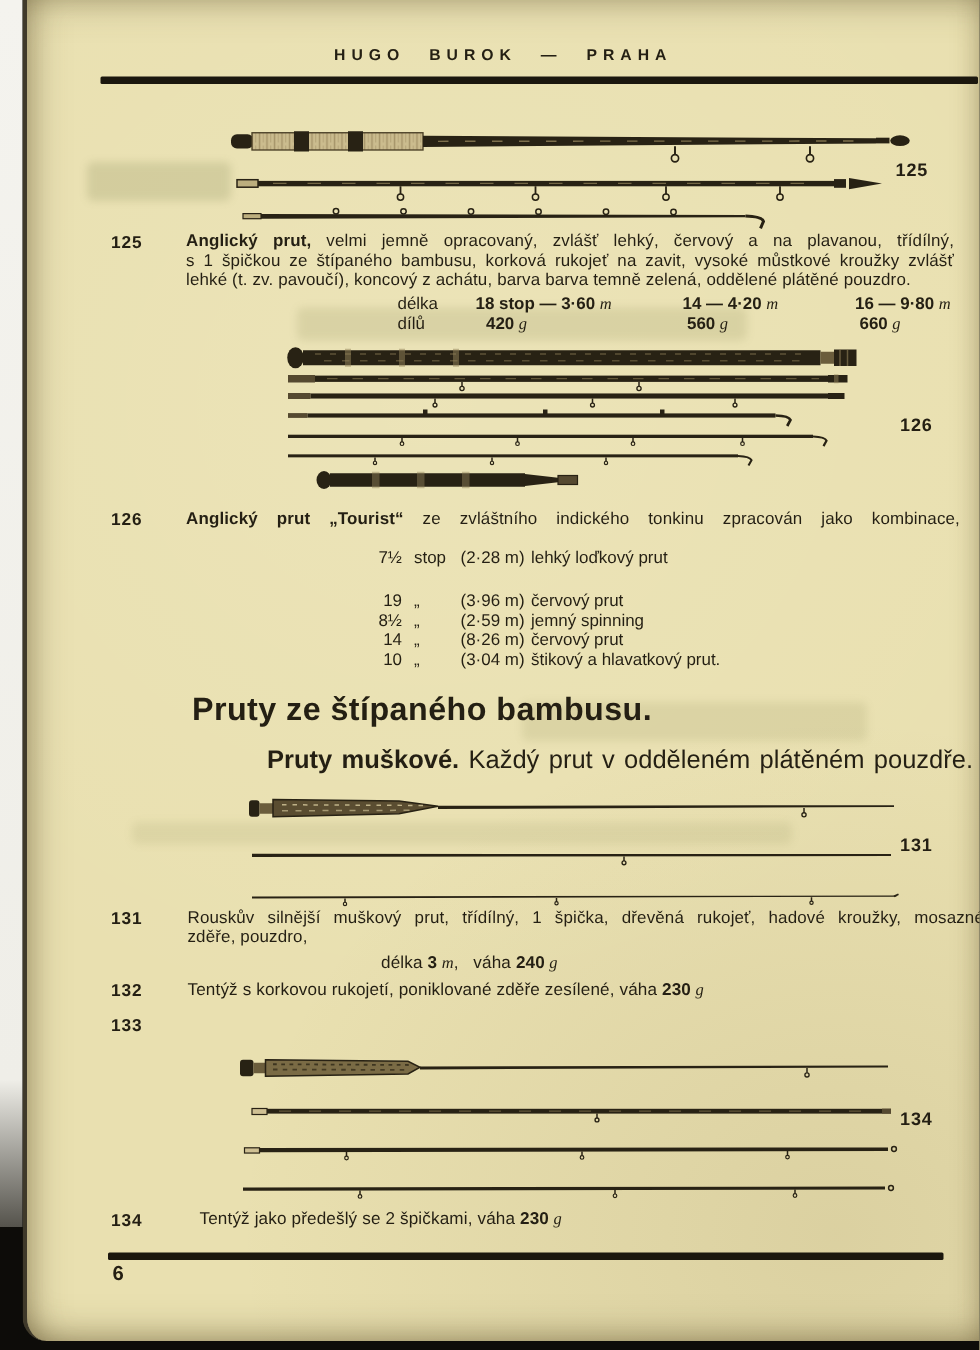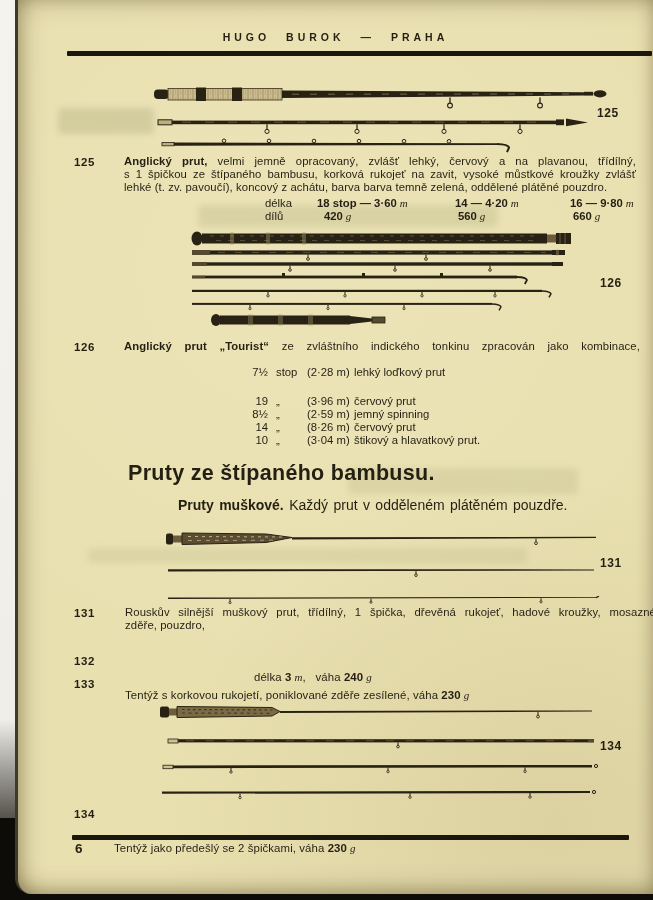--- a/index.html
+++ b/index.html
@@ -36,22 +36,22 @@
   .b{font-weight:700;}
   .u{font-style:italic;font-family:"Liberation Serif", serif;margin-left:3px;font-size:11px;}
   .spec{position:absolute;font-size:11.3px;white-space:pre;}
   .lrow{position:absolute;left:0;width:100%;font-size:11.3px;height:13px;}
   .lrow span{position:absolute;white-space:pre;}
   .l-len{left:216px;width:34px;text-align:right;}
   .l-ditto{left:258px;}
   .l-metric{left:289px;}
   .l-desc{left:336px;}
   .heading{position:absolute;left:110px;top:461px;font-size:21.5px;font-weight:700;letter-spacing:.3px;}
-  .subheading{position:absolute;left:160px;top:497px;font-size:14px;word-spacing:1.5px;}
-  .body-row{position:absolute;font-size:11.4px;white-space:pre;letter-spacing:.1px;margin-top:35px;}
+  .subheading{position:absolute;left:160px;top:497px;font-size:17px;word-spacing:1.5px;}
+  .body-row{position:absolute;font-size:11.4px;white-space:pre;letter-spacing:.1px;}
   .pagenum{position:absolute;left:57px;top:841px;font-size:13.5px;font-weight:700;}
   .fig{position:absolute;}
   .bleed{position:absolute;filter:blur(3px);opacity:.35;border-radius:4px;pointer-events:none;}
   .b1{left:40px;top:108px;width:96px;height:26px;background:rgba(104,110,58,.5);}
   .b2{left:180px;top:205px;width:300px;height:22px;background:rgba(110,112,55,.4);}
   .b3{left:330px;top:468px;width:230px;height:26px;background:rgba(110,112,55,.35);}
   .b4{left:70px;top:548px;width:440px;height:15px;background:rgba(110,112,55,.3);}
 </style>
 </head>
 <body>
@@ -328,18 +328,18 @@
       <path d="M250,95.2 v2.8" stroke="#282214" stroke-width="1"></path>
         <circle cx="250" cy="99.2" r="1.2" fill="none" stroke="#282214" stroke-width="0.8"></circle>
       <path d="M370,95 v2.8" stroke="#282214" stroke-width="1"></path>
         <circle cx="370" cy="99" r="1.2" fill="none" stroke="#282214" stroke-width="0.8"></circle>
       <circle cx="434" cy="94" r="1.6" fill="none" stroke="#282214" stroke-width="1"></circle>
     </g>
   </svg>
   <div class="figlabel" style="left:582px;top:739px">134</div>
 
   <div class="itemnum" style="left:56px;top:808px">134</div>
-  <div class="body-row" style="left:96px;top:807px"><span>Tentýž jako předešlý se 2 špičkami, váha </span><span class="b">230</span><span class="u">g</span></div>
+  <div class="body-row" style="left:115px;top:807px"><span>Tentýž jako předešlý se 2 špičkami, váha </span><span class="b">230</span><span class="u">g</span></div>
 
   <div class="rule rule-bottom"></div>
   <div class="pagenum">6</div>
 
 </div>
 
 </body></html>

